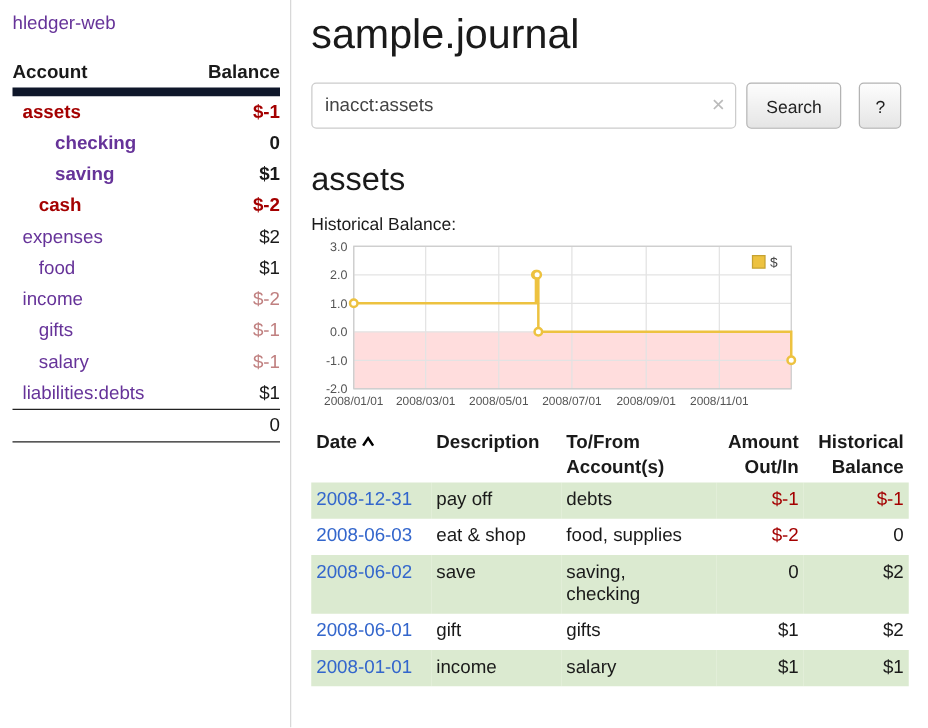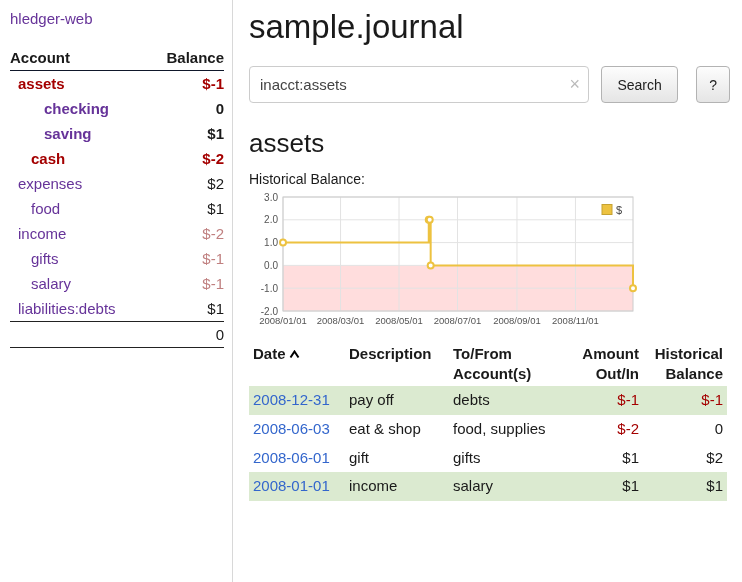--- a/index.html
+++ b/index.html
@@ -14,36 +14,36 @@
   }
   .app{display:flex;height:100%;}
   a{text-decoration:none;cursor:pointer;}
 
   
   .sidebar{flex:0 0 233px;width:233px;border-right:1px solid #d8d8d8;padding:10px 8px 0 10px;}
   .plink{color:var(--purple);display:block;}
   .app-title{font-size:15px;}
   .journal-link{margin-top:44px;}
   table.accounts{width:100%;border-collapse:collapse;margin-top:20px;font-size:15px;}
-  table.accounts th{font-weight:bold;padding:2px 0 4px;border-bottom:1px solid #0f172a;}
+  table.accounts th{font-weight:bold;padding:2px 0 4px;border-bottom:7px solid #0f172a;}
   .l{text-align:left;} .r{text-align:right;}
   table.accounts td{padding:4px 0;}
   .acct-link{color:var(--purple);}
   .acct-link.red{color:var(--red);}
   .boldtxt{font-weight:bold;}
   td.balcell{text-align:right;}
   td.balcell.bold{font-weight:bold;}
   td.balcell.red-bold{font-weight:bold;color:var(--red);}
   td.balcell.red-light{color:var(--redlight);}
   tr.total td{border-top:1px solid #222;border-bottom:1px solid #222;padding:4px 0;}
 
   
   .main{flex:1;padding:4px 12px 0 16px;}
   h1{font-size:33px;font-weight:400;margin:4px 0 20px;}
-  .searchrow{display:flex;align-items:center;justify-content:space-between;}
+  .searchrow{display:flex;align-items:center;}
   .inputwrap{position:relative;}
   .inputwrap input{
     width:340px;height:37px;padding:0 28px 0 10px;border:1px solid #ccc;border-radius:4px;
     font-family:"Liberation Sans",sans-serif;font-size:15px;color:#444;outline:none;
   }
   .clear{position:absolute;right:9px;top:50%;transform:translateY(-54%);color:#bbb;font-size:18px;cursor:pointer;}
   .btn{
     margin-left:8px;height:37px;padding:0 15px;border:1px solid #b3b3b3;border-radius:4px;
     background:linear-gradient(#fdfdfd,#e5e5e5);color:#222;
     font-family:Liberation Sans, sans-serif;font-size:14px;cursor:pointer;
@@ -205,20 +205,28 @@
             <td class="r neg">$-1</td>
             <td class="r neg">$-1</td>
           </tr>
           <tr>
             <td class="l"><a href="#" class="datelink">2008-06-03</a></td>
             <td class="l">eat &amp; shop</td>
             <td class="l accounts">food, supplies</td>
             <td class="r neg">$-2</td>
             <td class="r">0</td>
           </tr>
+          <tr class="shaded">
+            <td class="l"><a href="#" class="datelink">2008-06-02</a></td>
+            <td class="l">save</td>
+            <td class="l accounts">saving,
+checking</td>
+            <td class="r">0</td>
+            <td class="r">$2</td>
+          </tr>
           <tr>
             <td class="l"><a href="#" class="datelink">2008-06-01</a></td>
             <td class="l">gift</td>
             <td class="l accounts">gifts</td>
             <td class="r">$1</td>
             <td class="r">$2</td>
           </tr>
           <tr class="shaded">
             <td class="l"><a href="#" class="datelink">2008-01-01</a></td>
             <td class="l">income</td>

